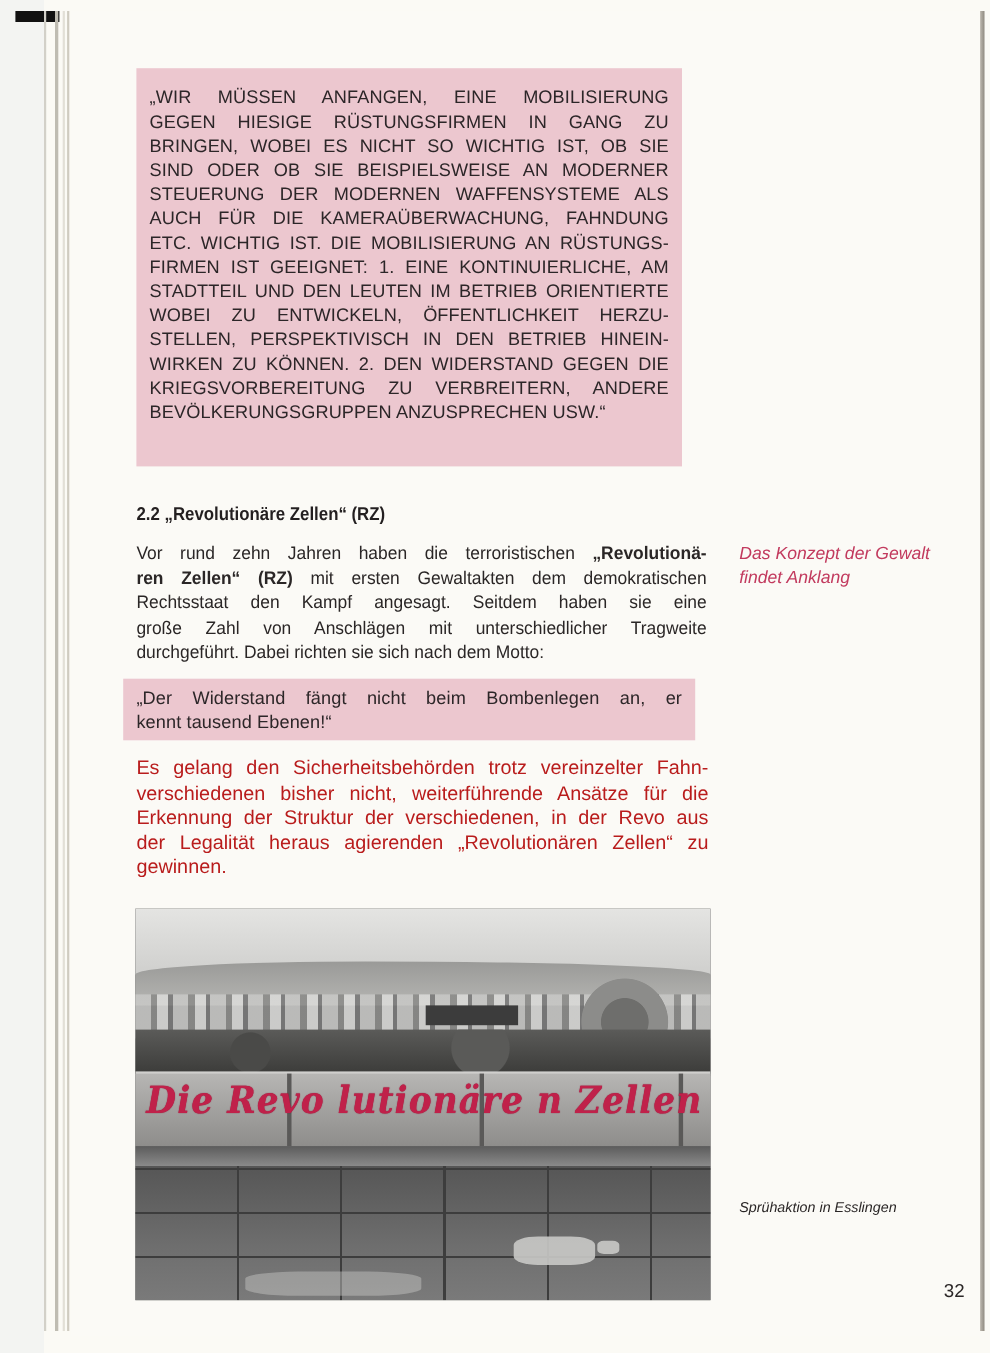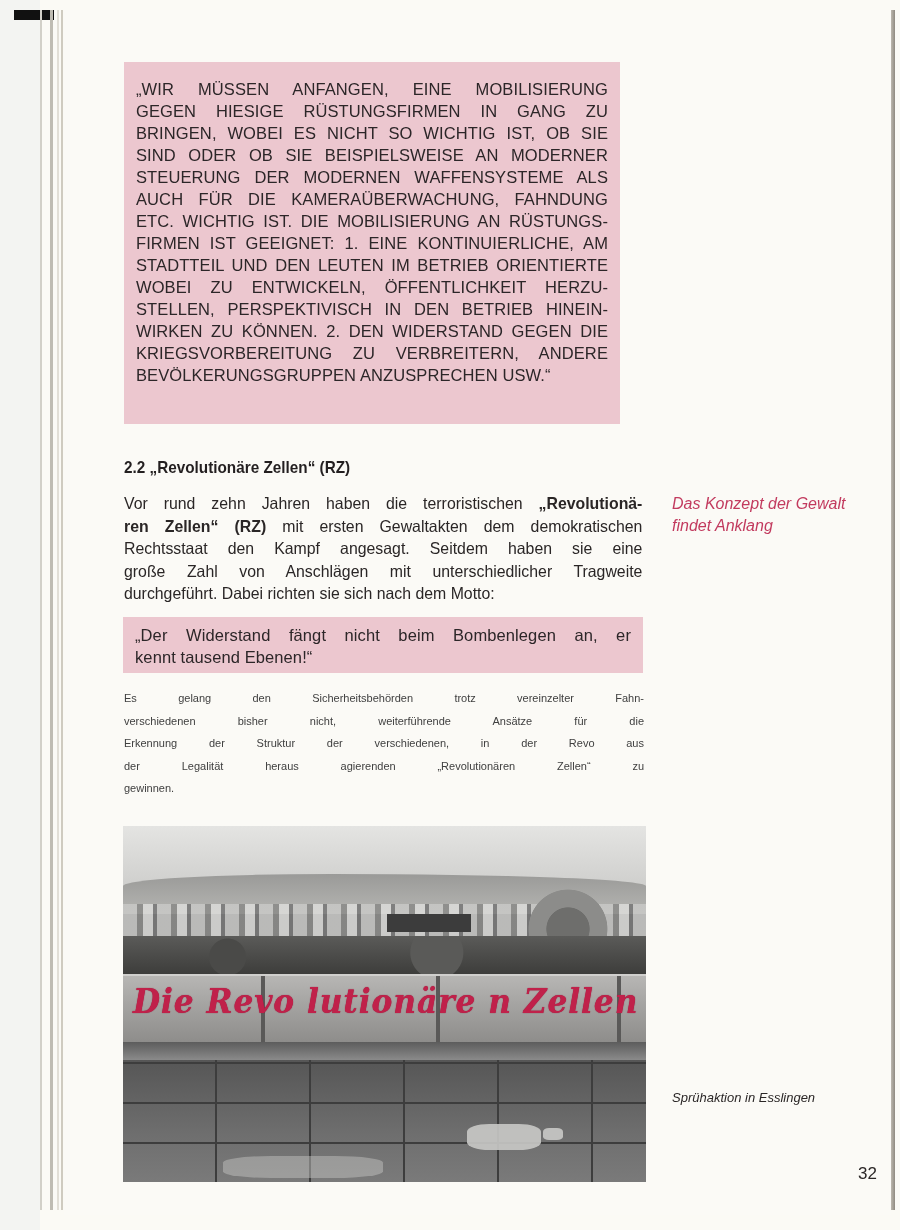--- a/index.html
+++ b/index.html
@@ -44,27 +44,27 @@
     }
     .para-1 .line { display: block; white-space: nowrap; text-align: justify; text-align-last: justify; width: 540px; }
     .para-1 .line.last { text-align-last: left; }
     .para-1 b { font-weight: bold; }
 
     .margin-note {
       position: absolute; left: 672px; top: 493px;
       font-size: 16px; line-height: 22px; font-style: italic; color: #c23a5e;
     }
 
-    .quote-box-2 { left: 123px; top: 617px; width: 520px; height: 56px; padding: 7px 0 0 12px; box-sizing: border-box; }
+    .quote-box-2 { left: 112px; top: 617px; width: 520px; height: 56px; padding: 7px 0 0 12px; box-sizing: border-box; }
     .quote-box-2 .line { display: block; white-space: nowrap; text-align: justify; text-align-last: justify; width: 496px; }
     .quote-box-2 .line.last { text-align-last: left; }
 
     .para-2 {
       position: absolute; left: 124px; top: 687px; width: 520px;
-      font-size: 11px; line-height: 22.5px; color: #404040;
+      font-size: 18px; line-height: 22.5px; color: #b91c1c;
     }
     .para-2 .line { display: block; white-space: nowrap; text-align: justify; text-align-last: justify; width: 520px; }
     .para-2 .line.last { text-align-last: left; }
 
     .photo {
       position: absolute; left: 123px; top: 826px; width: 523px; height: 356px;
       background: #6a6a6a; overflow: hidden;
     }
     .photo .sky { position: absolute; left: 0; top: 0; width: 100%; height: 60px; background: linear-gradient(#e4e4e2, #cfcfcd); }
     .photo .hills { position: absolute; left: 0; top: 48px; width: 100%; height: 40px; background: linear-gradient(#9a9a98, #b5b5b2); border-radius: 40% 60% 0 0 / 30% 30% 0 0; }

